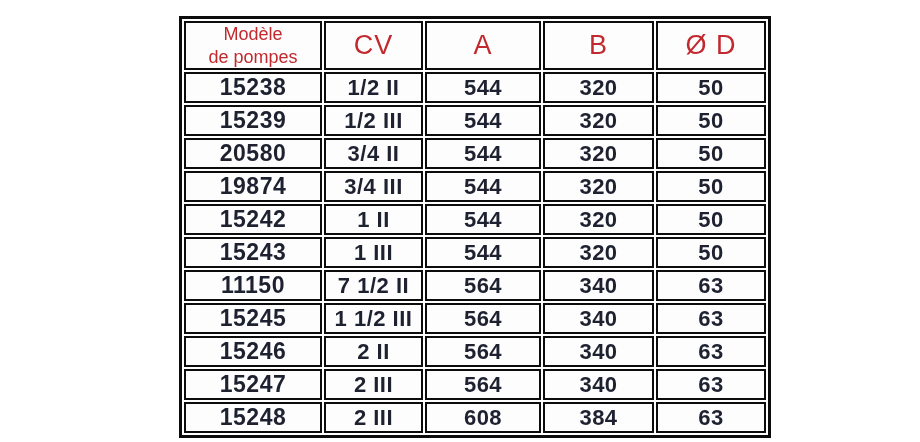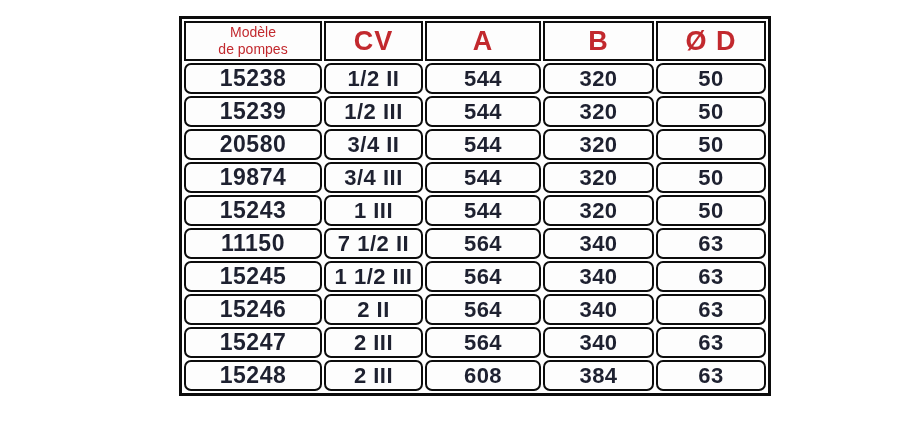--- a/index.html
+++ b/index.html
@@ -32,38 +32,37 @@
   
   col.c-model { width: 138px; }
   col.c-cv    { width: 99px;  }
   col.c-a     { width: 116px; }
   col.c-b     { width: 111px; }
   col.c-d     { width: 110px; }
 
   th {
     height: 40px;
     color: #c2292e;
-    font-weight: 700;
+    font-weight: 400;
     font-size: 27px;
     letter-spacing: 1px;
   }
   th.model-header {
-    font-size: 14px;
+    font-size: 18px;
     letter-spacing: 0;
     line-height: 1.25;
     white-space: pre-line;
     font-weight: 400;
   }
   td {
     height: 30px;
     color: #1e2130;
     font-weight: 700;
     font-size: 22px;
     letter-spacing: 0.5px;
-    border-radius: 7px;
   }
   td.cell-model { font-size: 23px; }
 </style>
 </head>
 <body>
 
 <div class="table-wrapper">
   <table class="pump-table">
     <colgroup>
       <col class="c-model">
@@ -105,20 +104,27 @@
         <td>50</td>
       </tr>
       <tr>
         <td class="cell-model">19874</td>
         <td>3/4 III</td>
         <td>544</td>
         <td>320</td>
         <td>50</td>
       </tr>
       <tr>
+        <td class="cell-model">15242</td>
+        <td>1 II</td>
+        <td>544</td>
+        <td>320</td>
+        <td>50</td>
+      </tr>
+      <tr>
         <td class="cell-model">15243</td>
         <td>1 III</td>
         <td>544</td>
         <td>320</td>
         <td>50</td>
       </tr>
       <tr>
         <td class="cell-model">11150</td>
         <td>7 1/2 II</td>
         <td>564</td>

